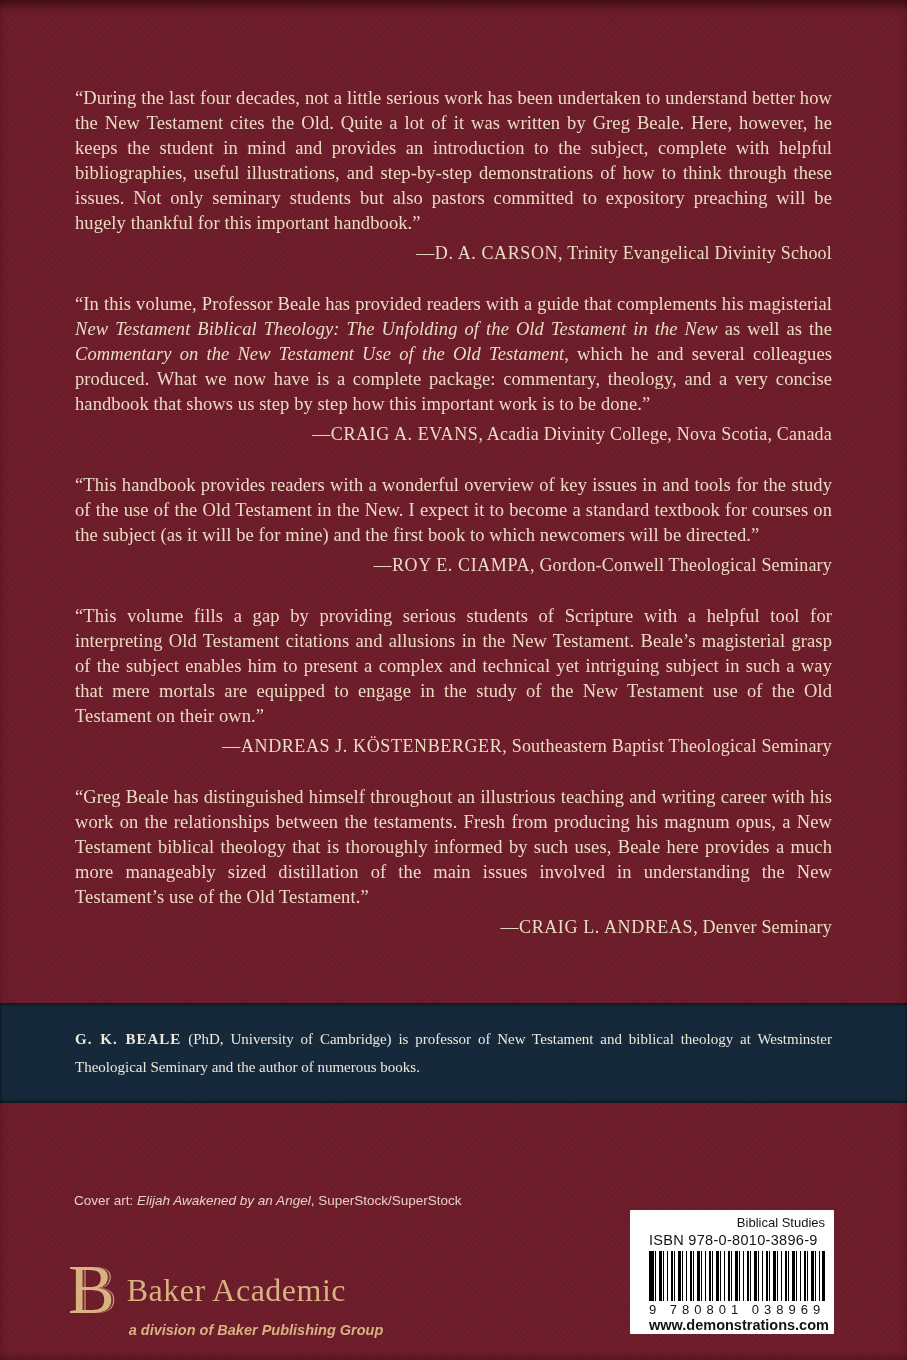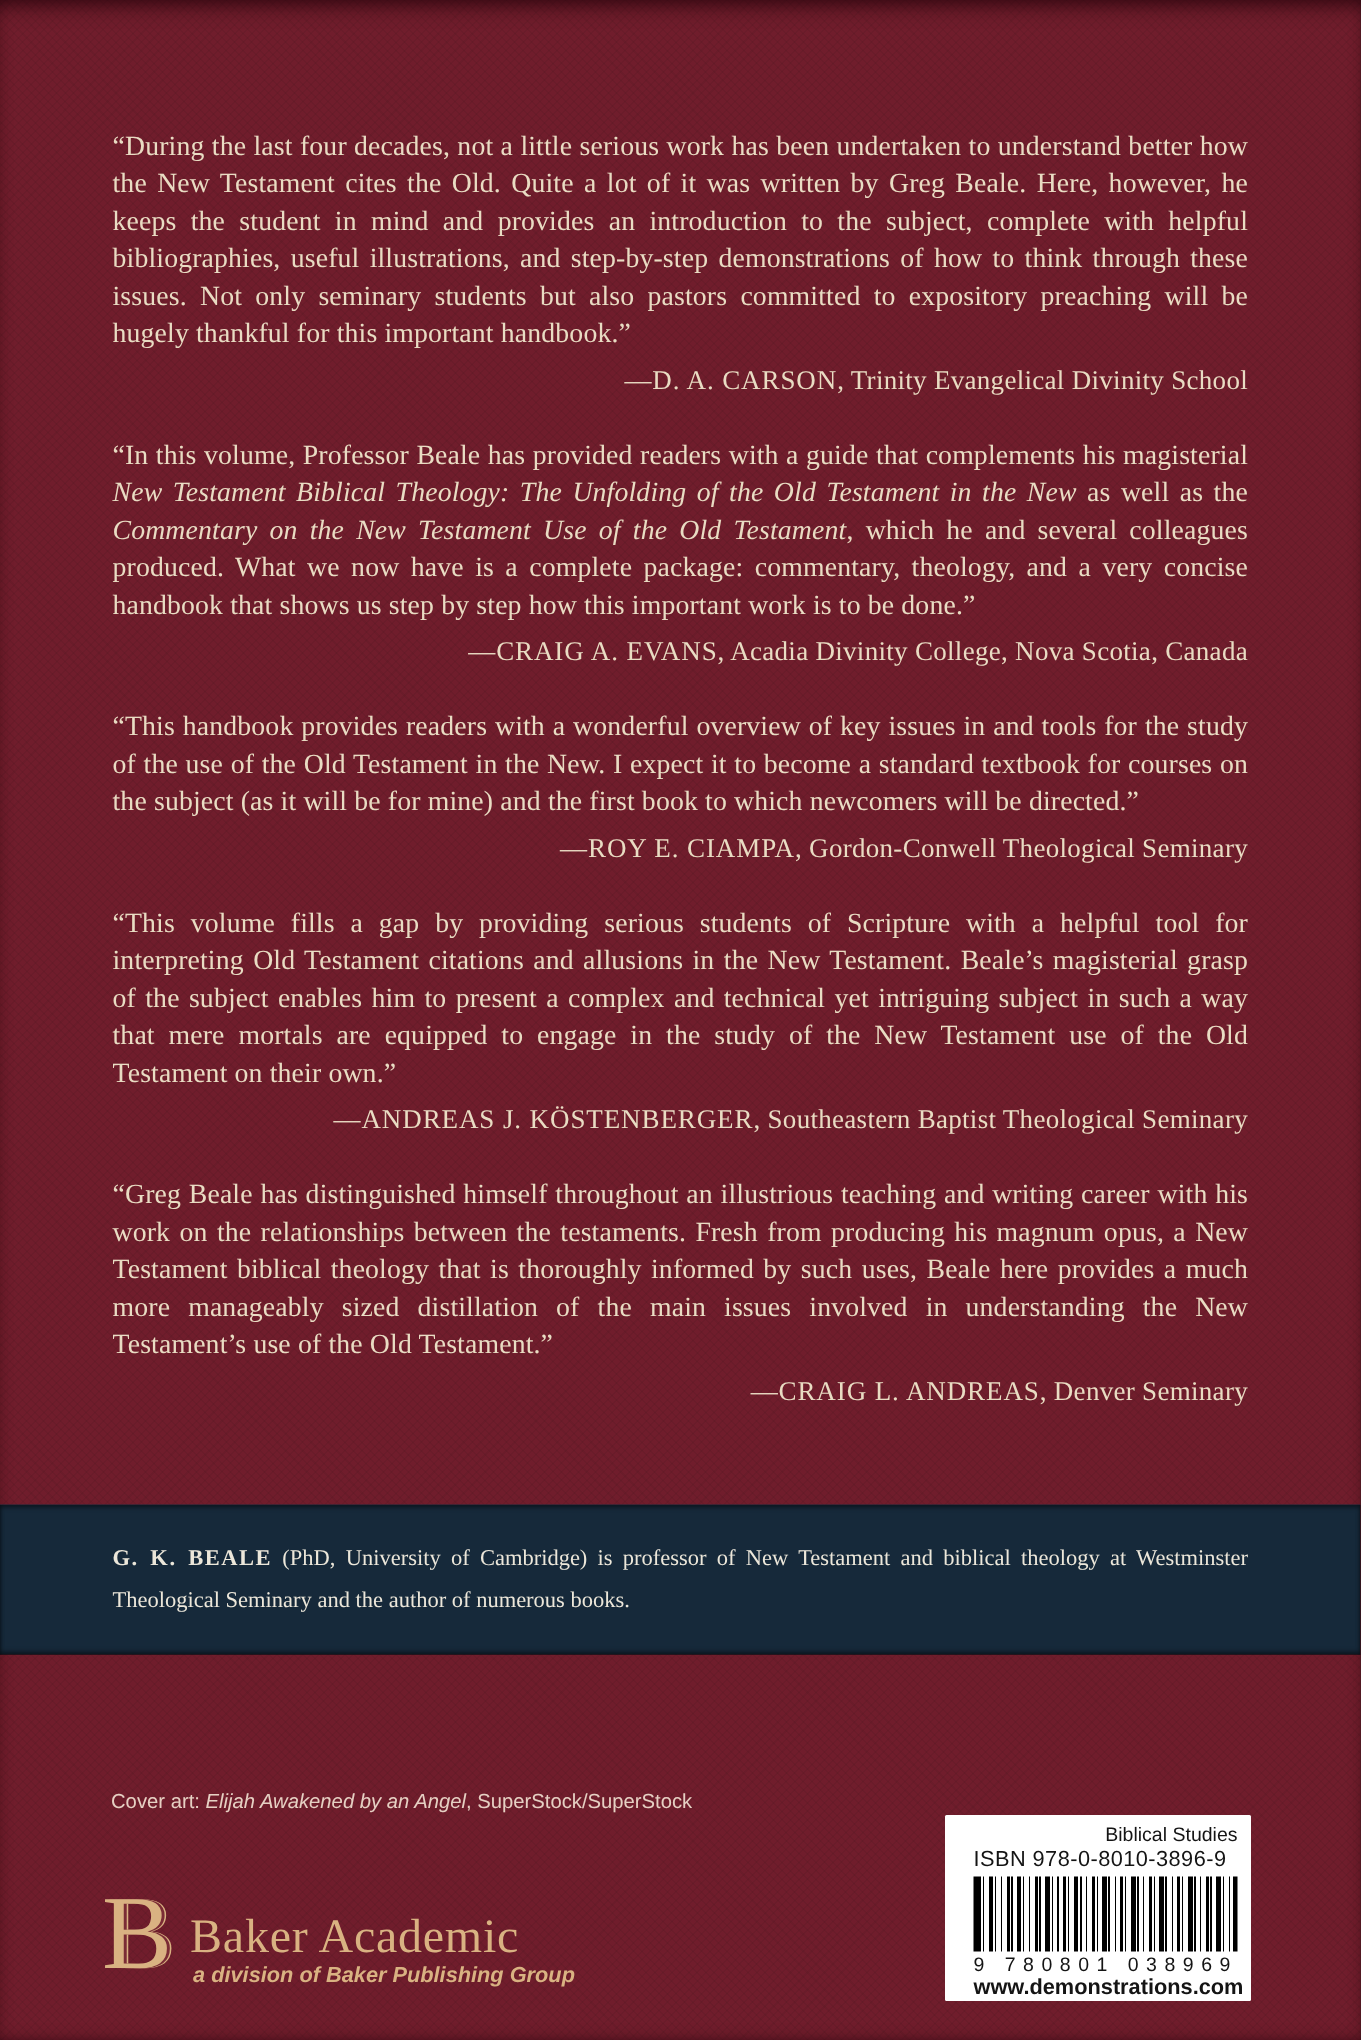--- a/index.html
+++ b/index.html
@@ -82,21 +82,21 @@
   .pub-col{margin-top:16px;}
   .pub-name{
     font-family:"Liberation Serif",serif;
     font-size:32px;line-height:32px;
     letter-spacing:0.5px;
   }
   .pub-tagline{
     font-family:"Liberation Sans",sans-serif;
     font-style:italic;font-weight:bold;
     font-size:14.5px;line-height:17px;
-    margin-top:3px;margin-left:2px;
+    margin-top:16px;margin-left:2px;
   }
   
   .barcode-box{
     position:absolute;left:630px;top:1198px;
     width:204px;height:124px;
     background:var(--barcode-bg);
     color:var(--barcode-text);
     font-family:"Liberation Sans",sans-serif;
     box-sizing:border-box;
     padding:5px 9px 4px 19px;

